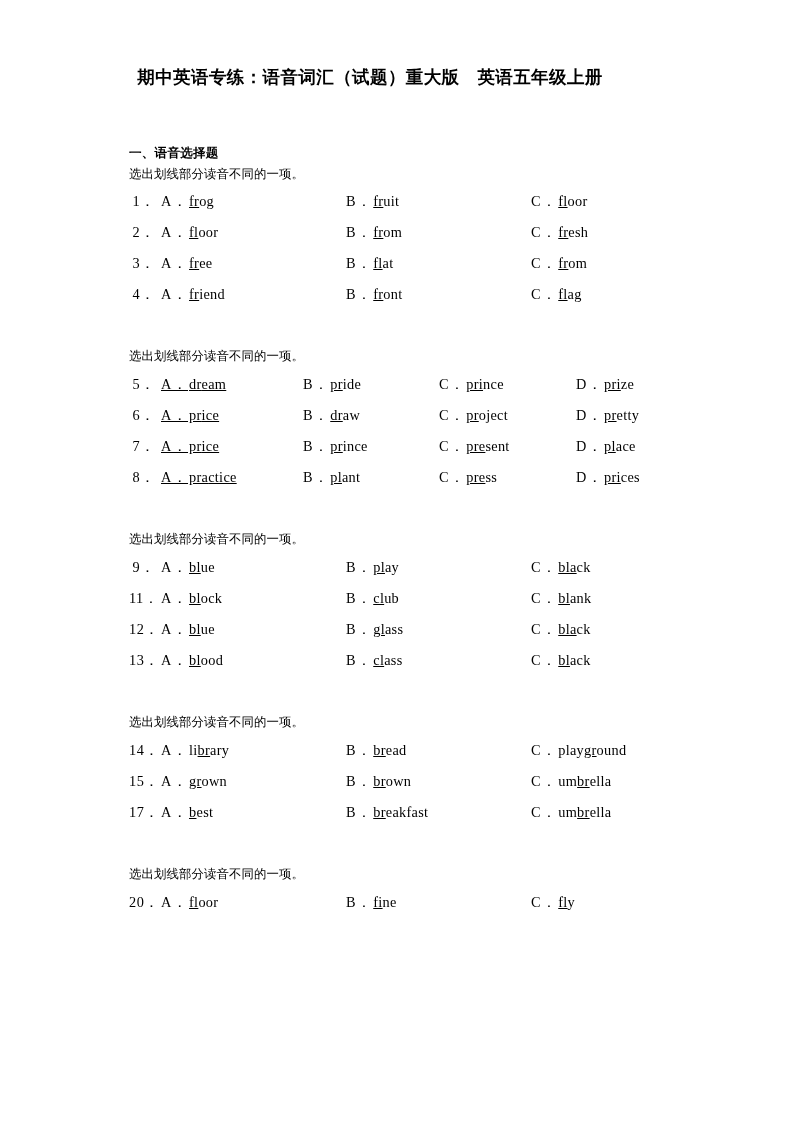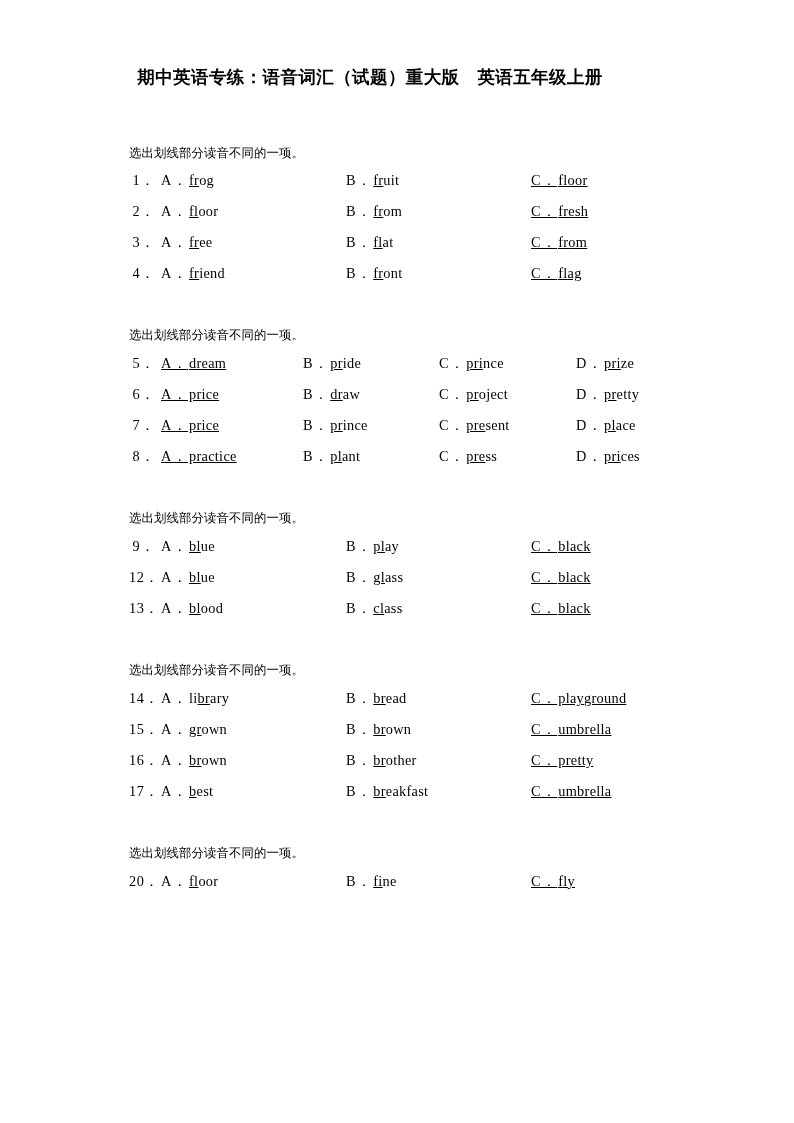--- a/index.html
+++ b/index.html
@@ -98,21 +98,21 @@
   .opt .lab {
     letter-spacing: 1.2px;
   }
   .opt .word {
     margin-left: 1px;
   }
 
   
   .cols3 .opt-a { width: 185px; margin-left: 6px; }
   .cols3 .opt-b { width: 185px; }
-  .cols3 .opt-c { width: 185px; text-decoration: underline; }
+  .cols3 .opt-c { width: 185px; }
 
   
   .cols4 .opt-a { width: 142px; margin-left: 6px; text-decoration: underline; }
   .cols4 .opt-b { width: 136px; }
   .cols4 .opt-c { width: 137px; }
   .cols4 .opt-d { width: 137px; }
 
   u.ul {
     text-decoration: underline;
     text-underline-offset: 1px;
@@ -120,20 +120,21 @@
 </style>
 </head>
 <body>
 
 <div class="page">
 
   <div class="doc-title">期中英语专练：语音词汇（试题）重大版　英语五年级上册</div>
 
   <div class="body-area">
 
+    <div class="section-head">一、语音选择题</div>
 
     <div class="instruction">选出划线部分读音不同的一项。</div>
 
     <div id="groups-container">
         <div class="qgroup">
           <div class="qrows cols3">
             <div class="qrow">
               <span class="qnum">1．</span>
               <span class="opt opt-a"><span class="lab">A．</span><span class="word"><u class="ul">fr</u><span>og</span></span></span>
               <span class="opt opt-b"><span class="lab">B．</span><span class="word"><u class="ul">fr</u><span>uit</span></span></span>
@@ -195,20 +196,26 @@
         <div class="qgroup spaced">
           <div class="instruction">选出划线部分读音不同的一项。</div>
           <div class="qrows cols3">
             <div class="qrow">
               <span class="qnum">9．</span>
               <span class="opt opt-a"><span class="lab">A．</span><span class="word"><u class="ul">bl</u><span>ue</span></span></span>
               <span class="opt opt-b"><span class="lab">B．</span><span class="word"><u class="ul">pl</u><span>ay</span></span></span>
               <span class="opt opt-c"><span class="lab">C．</span><span class="word"><u class="ul">bla</u><span>ck</span></span></span>
             </div>
             <div class="qrow">
+              <span class="qnum">11．</span>
+              <span class="opt opt-a"><span class="lab">A．</span><span class="word"><u class="ul">bl</u><span>ock</span></span></span>
+              <span class="opt opt-b"><span class="lab">B．</span><span class="word"><u class="ul">cl</u><span>ub</span></span></span>
+              <span class="opt opt-c"><span class="lab">C．</span><span class="word"><u class="ul">bl</u><span>ank</span></span></span>
+            </div>
+            <div class="qrow">
               <span class="qnum">12．</span>
               <span class="opt opt-a"><span class="lab">A．</span><span class="word"><u class="ul">bl</u><span>ue</span></span></span>
               <span class="opt opt-b"><span class="lab">B．</span><span class="word"><u class="ul">gl</u><span>ass</span></span></span>
               <span class="opt opt-c"><span class="lab">C．</span><span class="word"><u class="ul">bla</u><span>ck</span></span></span>
             </div>
             <div class="qrow">
               <span class="qnum">13．</span>
               <span class="opt opt-a"><span class="lab">A．</span><span class="word"><u class="ul">bl</u><span>ood</span></span></span>
               <span class="opt opt-b"><span class="lab">B．</span><span class="word"><u class="ul">cl</u><span>ass</span></span></span>
               <span class="opt opt-c"><span class="lab">C．</span><span class="word"><u class="ul">bl</u><span>ack</span></span></span>
@@ -224,26 +231,20 @@
               <span class="opt opt-b"><span class="lab">B．</span><span class="word"><u class="ul">br</u><span>ead</span></span></span>
               <span class="opt opt-c"><span class="lab">C．</span><span class="word"><span>play</span><u class="ul">gr</u><span>ound</span></span></span>
             </div>
             <div class="qrow">
               <span class="qnum">15．</span>
               <span class="opt opt-a"><span class="lab">A．</span><span class="word"><u class="ul">gr</u><span>own</span></span></span>
               <span class="opt opt-b"><span class="lab">B．</span><span class="word"><u class="ul">br</u><span>own</span></span></span>
               <span class="opt opt-c"><span class="lab">C．</span><span class="word"><span>um</span><u class="ul">br</u><span>ella</span></span></span>
             </div>
             <div class="qrow">
-              <span class="qnum">16．</span>
-              <span class="opt opt-a"><span class="lab">A．</span><span class="word"><u class="ul">br</u><span>own</span></span></span>
-              <span class="opt opt-b"><span class="lab">B．</span><span class="word"><u class="ul">br</u><span>other</span></span></span>
-              <span class="opt opt-c"><span class="lab">C．</span><span class="word"><u class="ul">pr</u><span>etty</span></span></span>
-            </div>
-            <div class="qrow">
               <span class="qnum">17．</span>
               <span class="opt opt-a"><span class="lab">A．</span><span class="word"><u class="ul">b</u><span>est</span></span></span>
               <span class="opt opt-b"><span class="lab">B．</span><span class="word"><u class="ul">br</u><span>eakfast</span></span></span>
               <span class="opt opt-c"><span class="lab">C．</span><span class="word"><span>um</span><u class="ul">br</u><span>ella</span></span></span>
             </div>
           </div>
         </div>
         <div class="qgroup spaced">
           <div class="instruction">选出划线部分读音不同的一项。</div>
           <div class="qrows cols3">

